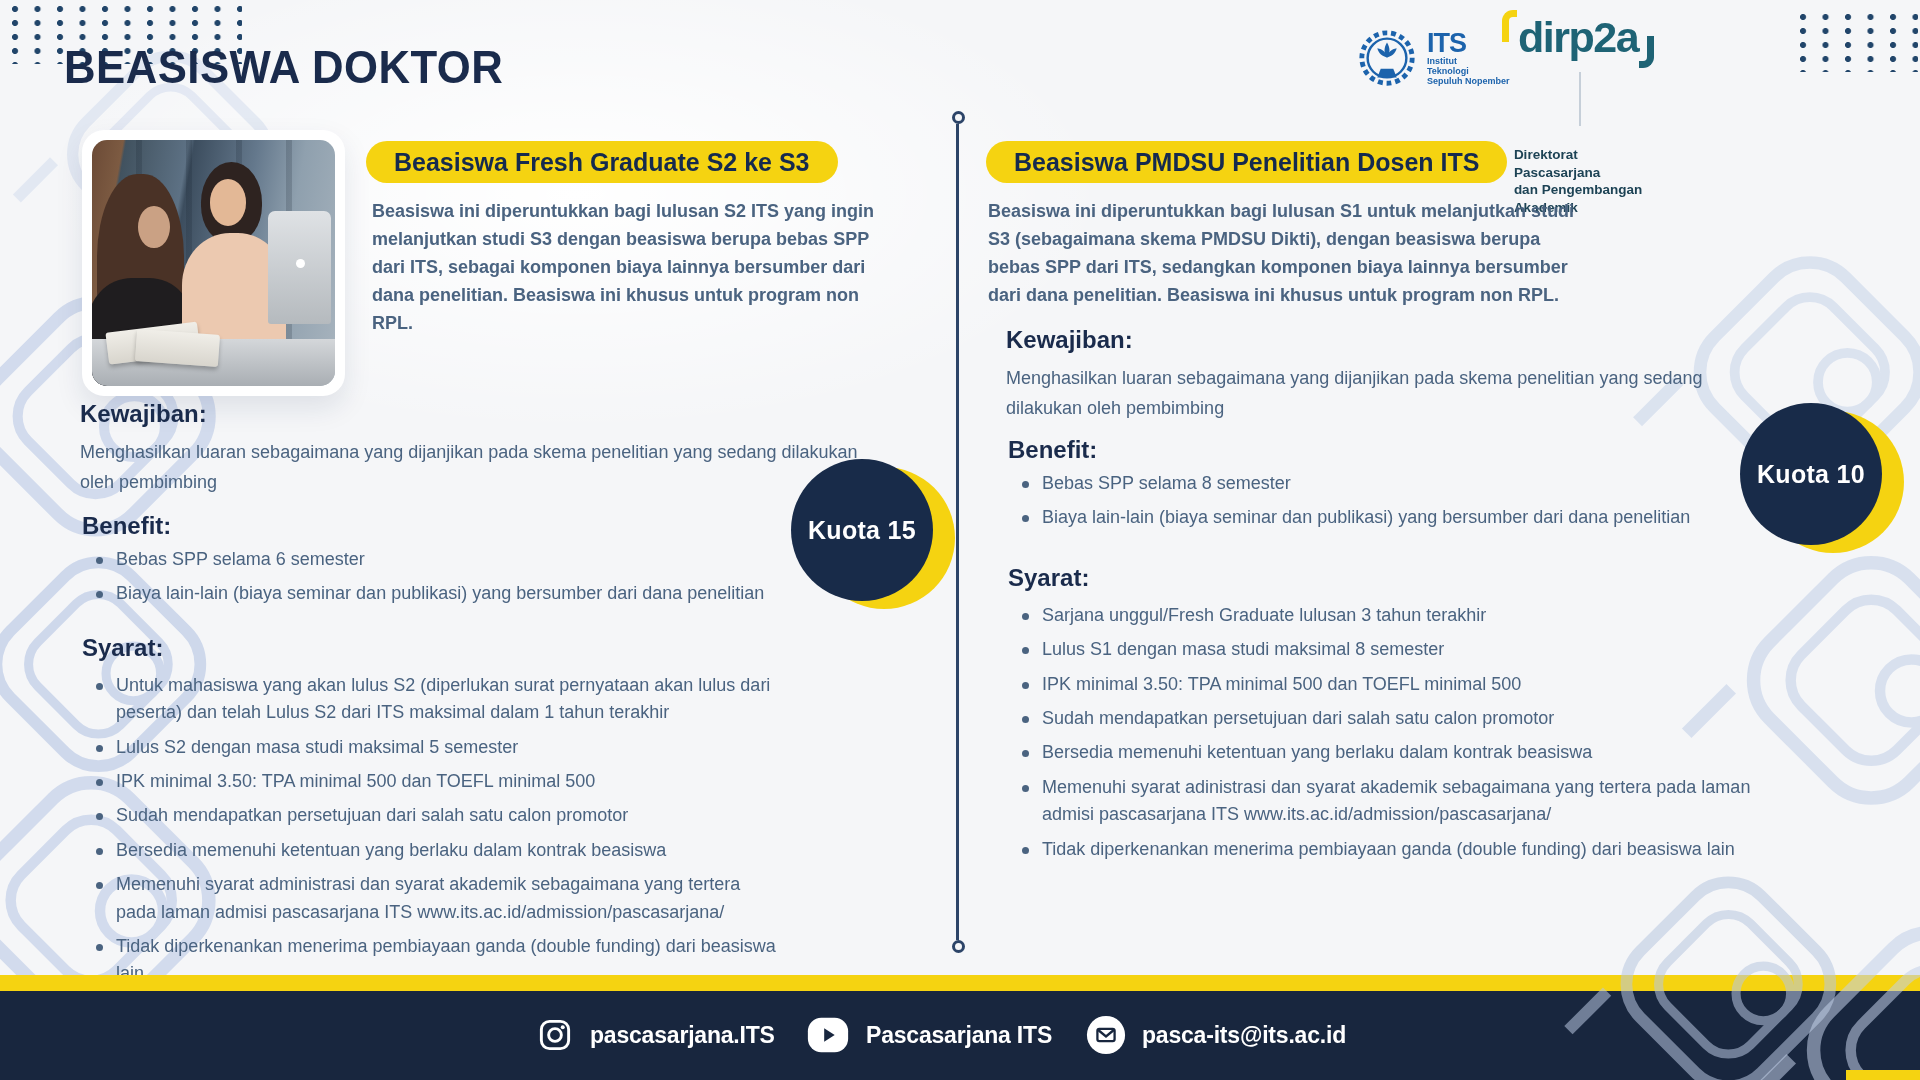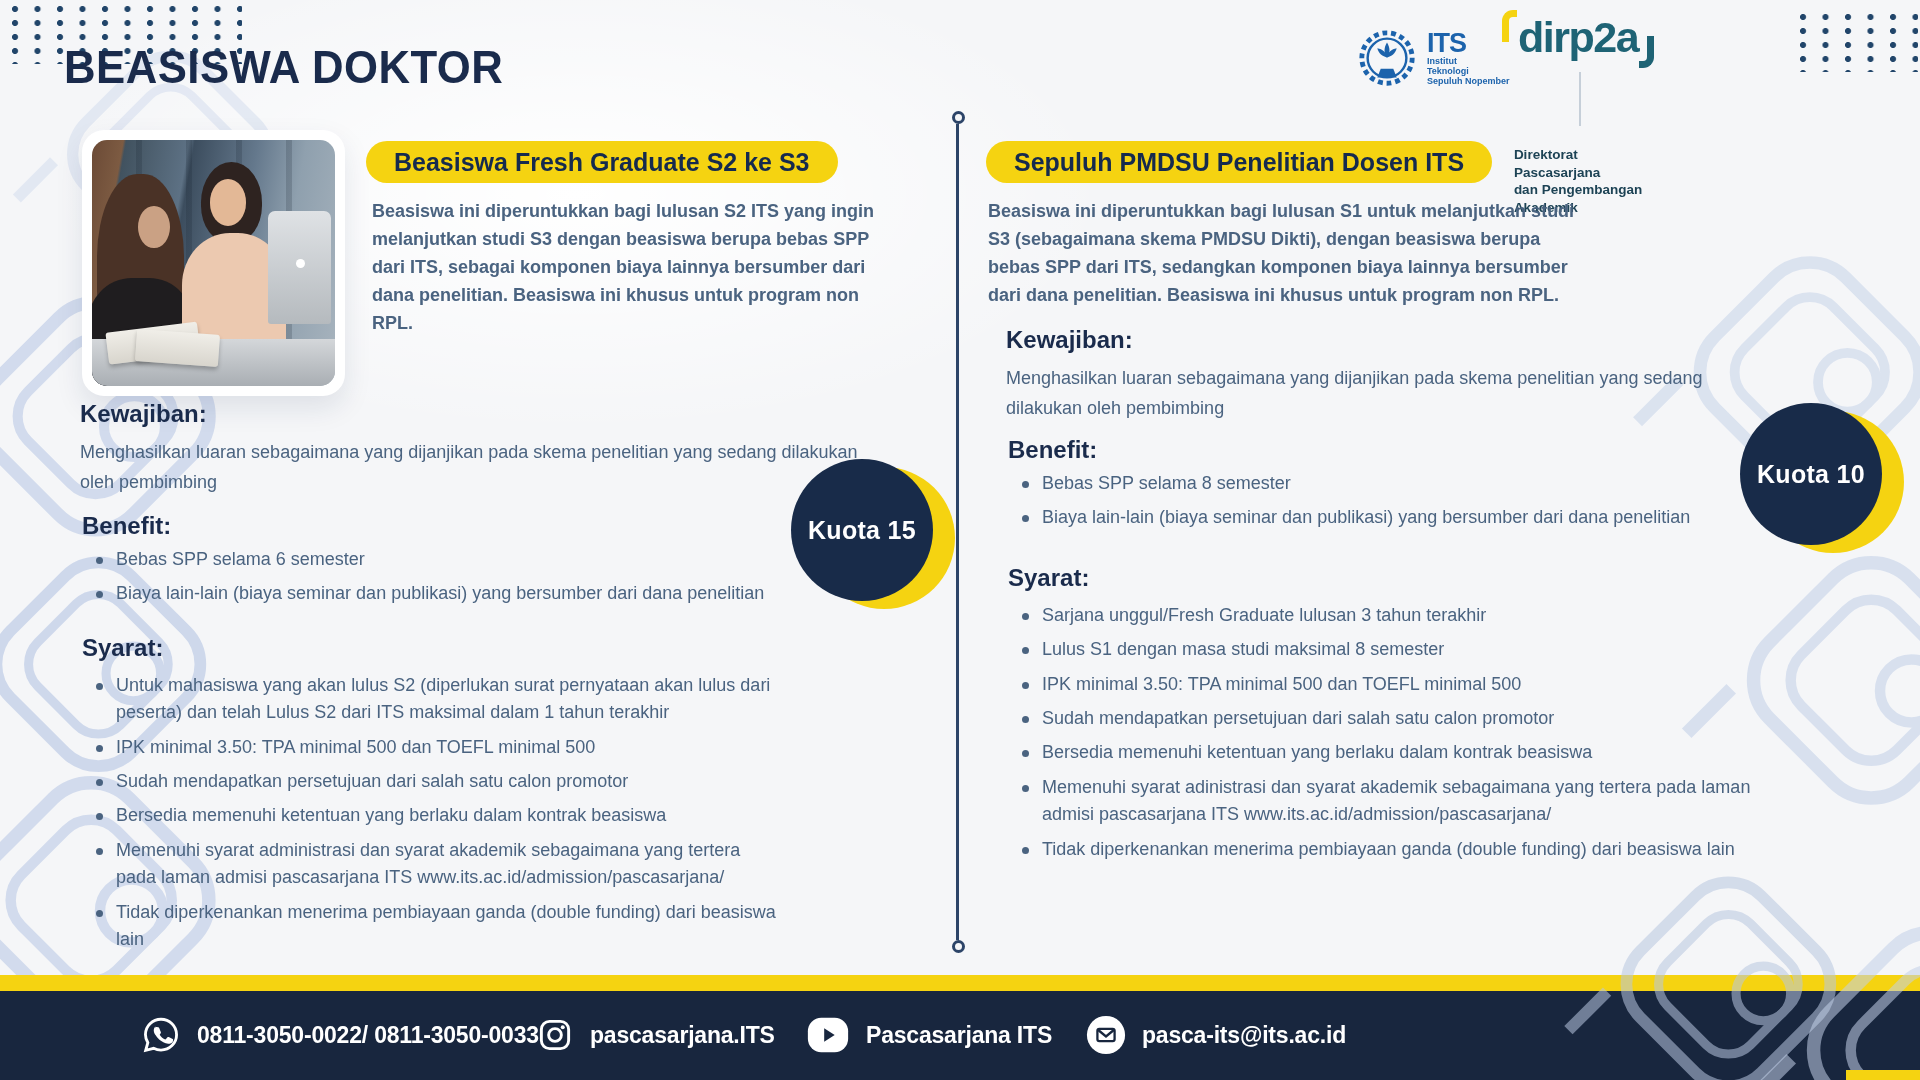--- a/index.html
+++ b/index.html
@@ -187,35 +187,36 @@
 
   <div class="sec-h" style="left:82px;top:512px">Benefit:</div>
   <ul class="blist" style="left:92px;top:546px;width:690px">
       <li>Bebas SPP selama 6 semester</li>
       <li>Biaya lain-lain (biaya seminar dan publikasi) yang bersumber dari dana penelitian</li>
     </ul>
 
   <div class="sec-h" style="left:82px;top:634px">Syarat:</div>
   <ul class="blist" style="left:92px;top:672px;width:690px">
       <li>Untuk mahasiswa yang akan lulus S2 (diperlukan surat pernyataan akan lulus dari peserta) dan telah Lulus S2 dari ITS maksimal dalam 1 tahun terakhir</li>
+      <li>Lulus S2 dengan masa studi maksimal 5 semester</li>
       <li>IPK minimal 3.50: TPA minimal 500 dan TOEFL minimal 500</li>
       <li>Sudah mendapatkan persetujuan dari salah satu calon promotor</li>
       <li>Bersedia memenuhi ketentuan yang berlaku dalam kontrak beasiswa</li>
       <li>Memenuhi syarat administrasi dan syarat akademik sebagaimana yang tertera pada laman admisi pascasarjana ITS www.its.ac.id/admission/pascasarjana/</li>
       <li>Tidak diperkenankan menerima pembiayaan ganda (double funding) dari beasiswa lain</li>
     </ul>
 
   <div class="kuota" style="left:791px;top:459px">
     <div class="accent"></div>
     <div class="circle">
       <span>Kuota 15</span>
     </div>
   </div>
 
-  <div class="pill" style="left:986px;top:141px">Sepuluh PMDSU Penelitian Dosen ITS</div>
+  <div class="pill" style="left:986px;top:141px">Beasiswa PMDSU Penelitian Dosen ITS</div>
   <div class="desc" style="left:988px;top:198px;width:600px">Beasiswa ini diperuntukkan bagi lulusan S1 untuk melanjutkan studi S3 (sebagaimana skema PMDSU Dikti), dengan beasiswa berupa bebas SPP dari ITS, sedangkan komponen biaya lainnya bersumber dari dana penelitian. Beasiswa ini khusus untuk program non RPL.</div>
 
   <div class="sec-h" style="left:1006px;top:326px">Kewajiban:</div>
   <div class="sec-p" style="left:1006px;top:364px;width:720px">Menghasilkan luaran sebagaimana yang dijanjikan pada skema penelitian yang sedang dilakukan oleh pembimbing</div>
 
   <div class="sec-h" style="left:1008px;top:436px">Benefit:</div>
   <ul class="blist" style="left:1018px;top:470px;width:710px">
       <li>Bebas SPP selama 8 semester</li>
       <li>Biaya lain-lain (biaya seminar dan publikasi) yang bersumber dari dana penelitian</li>
     </ul>
@@ -234,27 +235,20 @@
   <div class="kuota" style="left:1740px;top:403px">
     <div class="accent"></div>
     <div class="circle">
       <span>Kuota 10</span>
     </div>
   </div>
 
   <div class="footer-strip"></div>
   <div class="footer-bar"></div>
 
-  <div class="footer-item" style="left:140px;top:1035px">
-    <svg width="42" height="42" viewBox="0 0 44 44">
-      <path d="M22 5.5c-9 0-16.3 7.2-16.3 16.1 0 3 .9 5.9 2.5 8.4L6 38l8.3-2.1c2.3 1.2 4.9 1.9 7.7 1.9 9 0 16.3-7.2 16.3-16.1S31 5.5 22 5.5z" fill="none" stroke="#fff" stroke-width="3"></path>
-      <path d="M16.2 14.6c.4-.9 1-.9 1.5-.9l1.2.1c.4 0 .9-.1 1.3 1 .5 1.1 1.5 3.7 1.6 4 .1.3.2.6 0 1-.6 1.2-1.3 1.6-1 2.2 1.1 1.9 3 3.6 5.1 4.5.6.3.9.2 1.3-.2l1.6-1.9c.4-.5.8-.4 1.3-.2l3.6 1.7c.5.2.8.4.9.6.1.7.1 1.6-.3 2.5-.4 1-2.3 2-3.2 2.1-.8.1-1.8.4-6.1-1.3-5.1-2-8.3-7.2-8.6-7.5-.2-.3-2-2.7-2-5.1 0-2.4 1.3-3.6 1.8-4.1z" fill="#fff"></path>
-    </svg>
-    <span class="txt">0811-3050-0022/ 0811-3050-0033</span>
-  </div>
 
   <div class="footer-item" style="left:535px;top:1035px">
     <svg width="40" height="40" viewBox="0 0 44 44">
       <rect x="7" y="7" width="30" height="30" rx="9" fill="none" stroke="#fff" stroke-width="3.2"></rect>
       <circle cx="22" cy="22" r="7" fill="none" stroke="#fff" stroke-width="3.2"></circle>
       <circle cx="30.5" cy="13.5" r="2.2" fill="#fff"></circle>
     </svg>
     <span class="txt">pascasarjana.ITS</span>
   </div>
 

